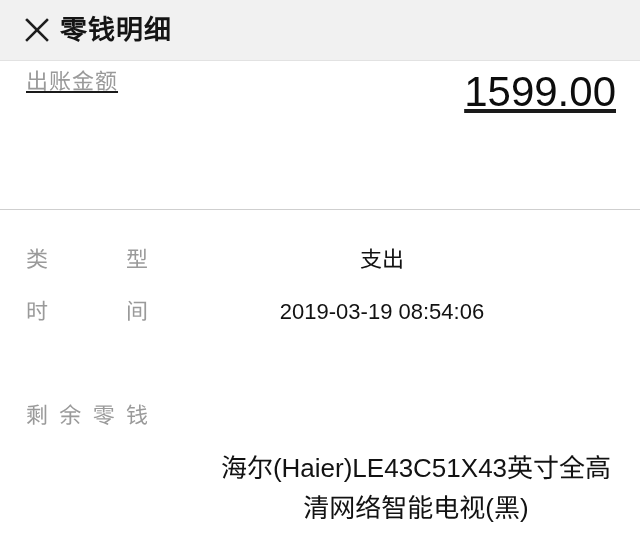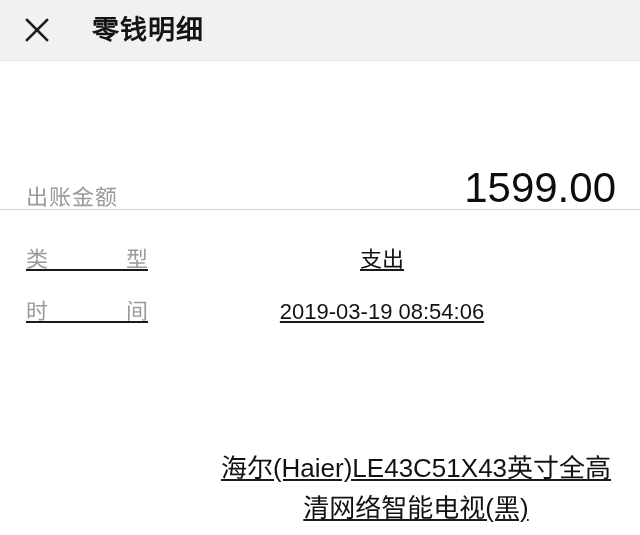--- a/index.html
+++ b/index.html
@@ -38,38 +38,39 @@
     width: 34px;
     height: 34px;
     display: flex;
     align-items: center;
     justify-content: center;
     cursor: pointer;
     flex: 0 0 auto;
   }
   .close-btn svg { display: block; }
   .title-text {
-    margin-left: 38px;
+    margin-left: 6px;
     font-size: 27px;
     font-weight: 700;
     letter-spacing: 1px;
     color: #141414;
     line-height: 1;
   }
 
   
   .amount-section {
     height: 149px;
     background: #ffffff;
     border-bottom: 1px solid #cfcfcf;
     display: flex;
-    align-items: flex-end;
+    align-items: flex-start;
     justify-content: space-between;
-    padding: 16px 24px 0 26px;
+    padding: 10px 24px 0 26px;
     box-sizing: border-box;
+    text-decoration: underline;
   }
   .amount-label {
     font-size: 22px;
     color: #9a9a9a;
     letter-spacing: 1px;
     line-height: 1;
   }
   .amount-value {
     font-size: 42px;
     font-weight: 300;
@@ -83,21 +84,20 @@
   .details {
     padding: 30px 24px 0 26px;
     box-sizing: border-box;
   }
   .row {
     display: flex;
     align-items: flex-start;
     justify-content: space-between;
     min-height: 46px;
     margin-bottom: 6px;
-    text-decoration: underline;
   }
   .row-label {
     flex: 0 0 122px;
     font-size: 22px;
     color: #9a9a9a;
     line-height: 40px;
     text-align: justify;
     text-align-last: justify;
     text-justify: inter-character;
     white-space: nowrap;
@@ -150,20 +150,21 @@
 
     <div class="row">
       <div class="row-label">时间</div>
       <div class="row-value">2019-03-19 08:54:06</div>
     </div>
 
     <div class="row">
     </div>
 
     <div class="row">
+      <div class="row-label">剩余零钱</div>
     </div>
 
     <div class="row row-remark">
       <div class="row-value">海尔(Haier)LE43C51X43英寸全高清网络智能电视(黑)</div>
     </div>
 
   </div>
 </div>
 
 </body></html>

